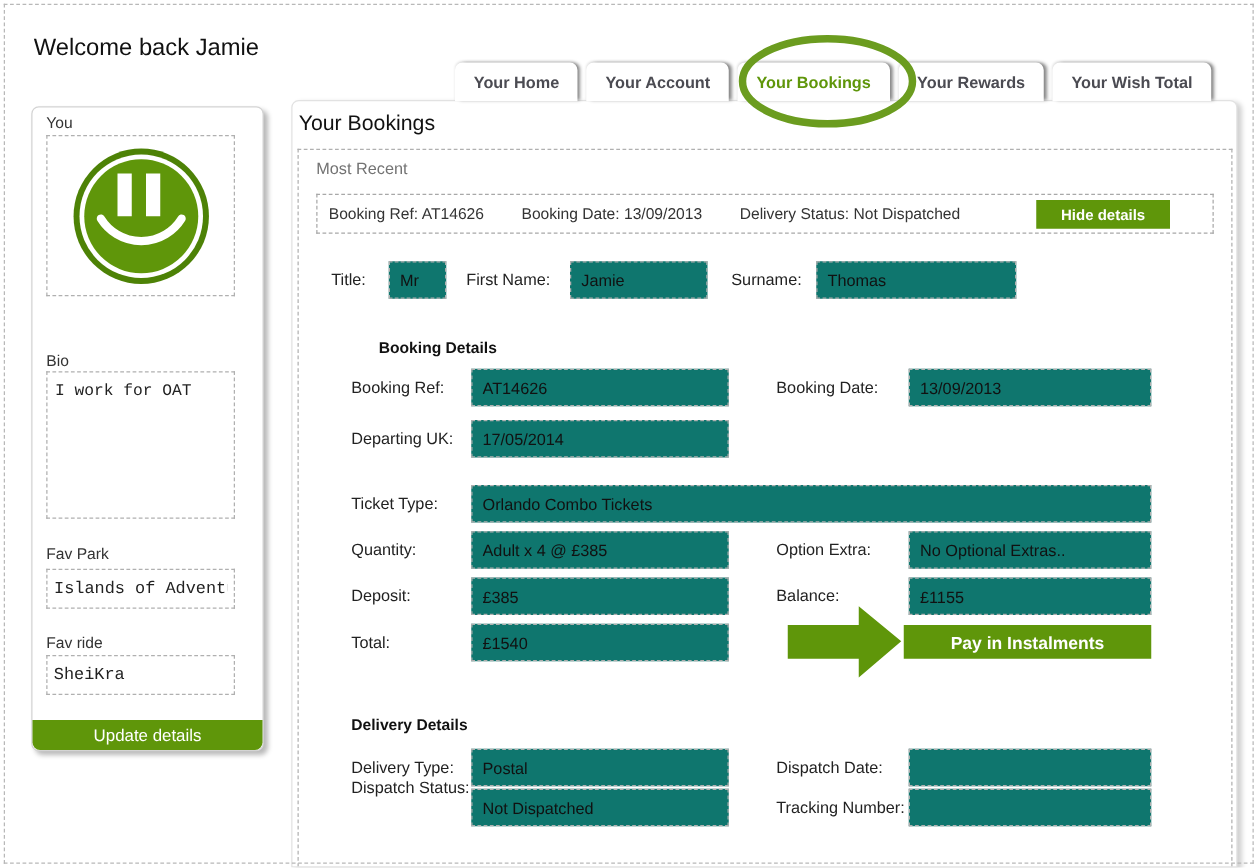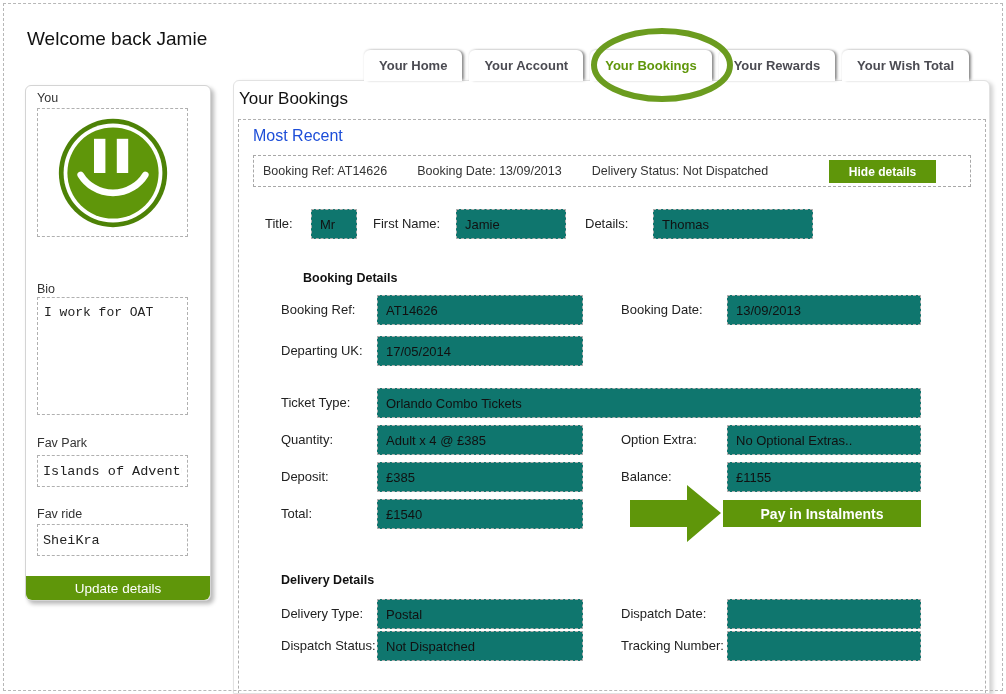--- a/index.html
+++ b/index.html
@@ -33,21 +33,21 @@
   .update-btn { position:absolute; left:0; bottom:0; width:100%; height:24px; background:#5f960a; color:#fff;
                 border:none; border-radius:0 0 6px 6px; font-size:13.5px; cursor:pointer;
                 font-family:"Liberation Sans","DejaVu Sans",sans-serif; }
 
   
   .panel { position:absolute; left:233px; top:80px; width:757px; height:614px; background:#fff;
            border:1px solid #e2e2e2; border-radius:6px 6px 0 0; box-shadow:3px 2px 4px rgba(0,0,0,0.18);
            overflow:hidden; z-index:3; }
   .panel-title { position:absolute; left:5px; top:8px; font-size:17px; font-weight:400; color:#111; }
   .content-box { position:absolute; left:4px; top:38px; width:748px; height:700px; border:1px dashed #b0b0b0; }
-  .most-recent { position:absolute; left:19px; top:46px; font-size:16px; color:#1d4ed8; }
+  .most-recent { position:absolute; left:19px; top:46px; font-size:13px; color:#737373; }
   .summary-bar { position:absolute; left:19px; top:74px; width:718px; height:32px; border:1px dashed #a8a8a8;
                  display:flex; align-items:center; gap:30px; padding-left:9px; font-size:12.5px; color:#333; }
   .hide-btn { position:absolute; right:34px; top:4px; width:107px; height:23px; background:#5f960a; color:#fff;
               border:none; font-size:12px; font-weight:bold; cursor:pointer;
               font-family:"Liberation Sans","DejaVu Sans",sans-serif; }
 
   .flabel { position:absolute; font-size:13px; color:#222; line-height:30px; white-space:nowrap; }
   .ffield { position:absolute; height:30px; border:1px dashed #b0b0b0; background:#0f766e; font-size:13px; color:#111;
             padding:0 8px; outline:none; font-family:"Liberation Sans","DejaVu Sans",sans-serif; }
   .sect { position:absolute; font-size:12.5px; font-weight:bold; color:#111; }
@@ -107,21 +107,21 @@
     <span>Booking Ref: AT14626</span>
     <span>Booking Date: 13/09/2013</span>
     <span>Delivery Status: Not Dispatched</span>
     <button class="hide-btn">Hide details</button>
   </div>
 
   <div class="flabel" style="left:31px; top:128px;">Title:</div>
   <input class="ffield" style="left: 77px; top: 128px; width: 46px;" value="Mr">
   <div class="flabel" style="left:139px; top:128px;">First Name:</div>
   <input class="ffield" style="left: 222px; top: 128px; width: 110px;" value="Jamie">
-  <div class="flabel" style="left:351px; top:128px;">Details:</div>
+  <div class="flabel" style="left:351px; top:128px;">Surname:</div>
   <input class="ffield" style="left: 419px; top: 128px; width: 160px;" value="Thomas">
 
   <div class="sect" style="left:47px; top:190px;padding-left:22px;">Booking Details</div>
 
   <div class="flabel" style="left:47px; top:214px;">Booking Ref:</div>
   <input class="ffield" style="left: 143px; top: 214px; width: 206px;" value="AT14626">
   <div class="flabel" style="left:387px; top:214px;">Booking Date:</div>
   <input class="ffield" style="left: 493px; top: 214px; width: 194px;" value="13/09/2013">
 
   <div class="flabel" style="left:47px; top:255px;">Departing UK:</div>
@@ -148,17 +148,17 @@
   </svg>
   <button class="pay-btn">Pay in Instalments</button>
 
   <div class="sect" style="left:47px; top:492px;">Delivery Details</div>
 
   <div class="flabel" style="left:47px; top:518px;">Delivery Type:</div>
   <input class="ffield" style="left: 143px; top: 518px; width: 206px;" value="Postal">
   <div class="flabel" style="left:387px; top:518px;">Dispatch Date:</div>
   <input class="ffield" style="left: 493px; top: 518px; width: 194px;">
 
-  <div class="flabel" style="left:47px; top:550px;">Dispatch Status:</div>
+  <div class="flabel" style="left:47px; top:534px;">Dispatch Status:</div>
   <input class="ffield" style="left: 143px; top: 550px; width: 206px;" value="Not Dispatched">
   <div class="flabel" style="left:387px; top:550px;">Tracking Number:</div>
   <input class="ffield" style="left: 493px; top: 550px; width: 194px;">
 </div>
 
 </body></html>

